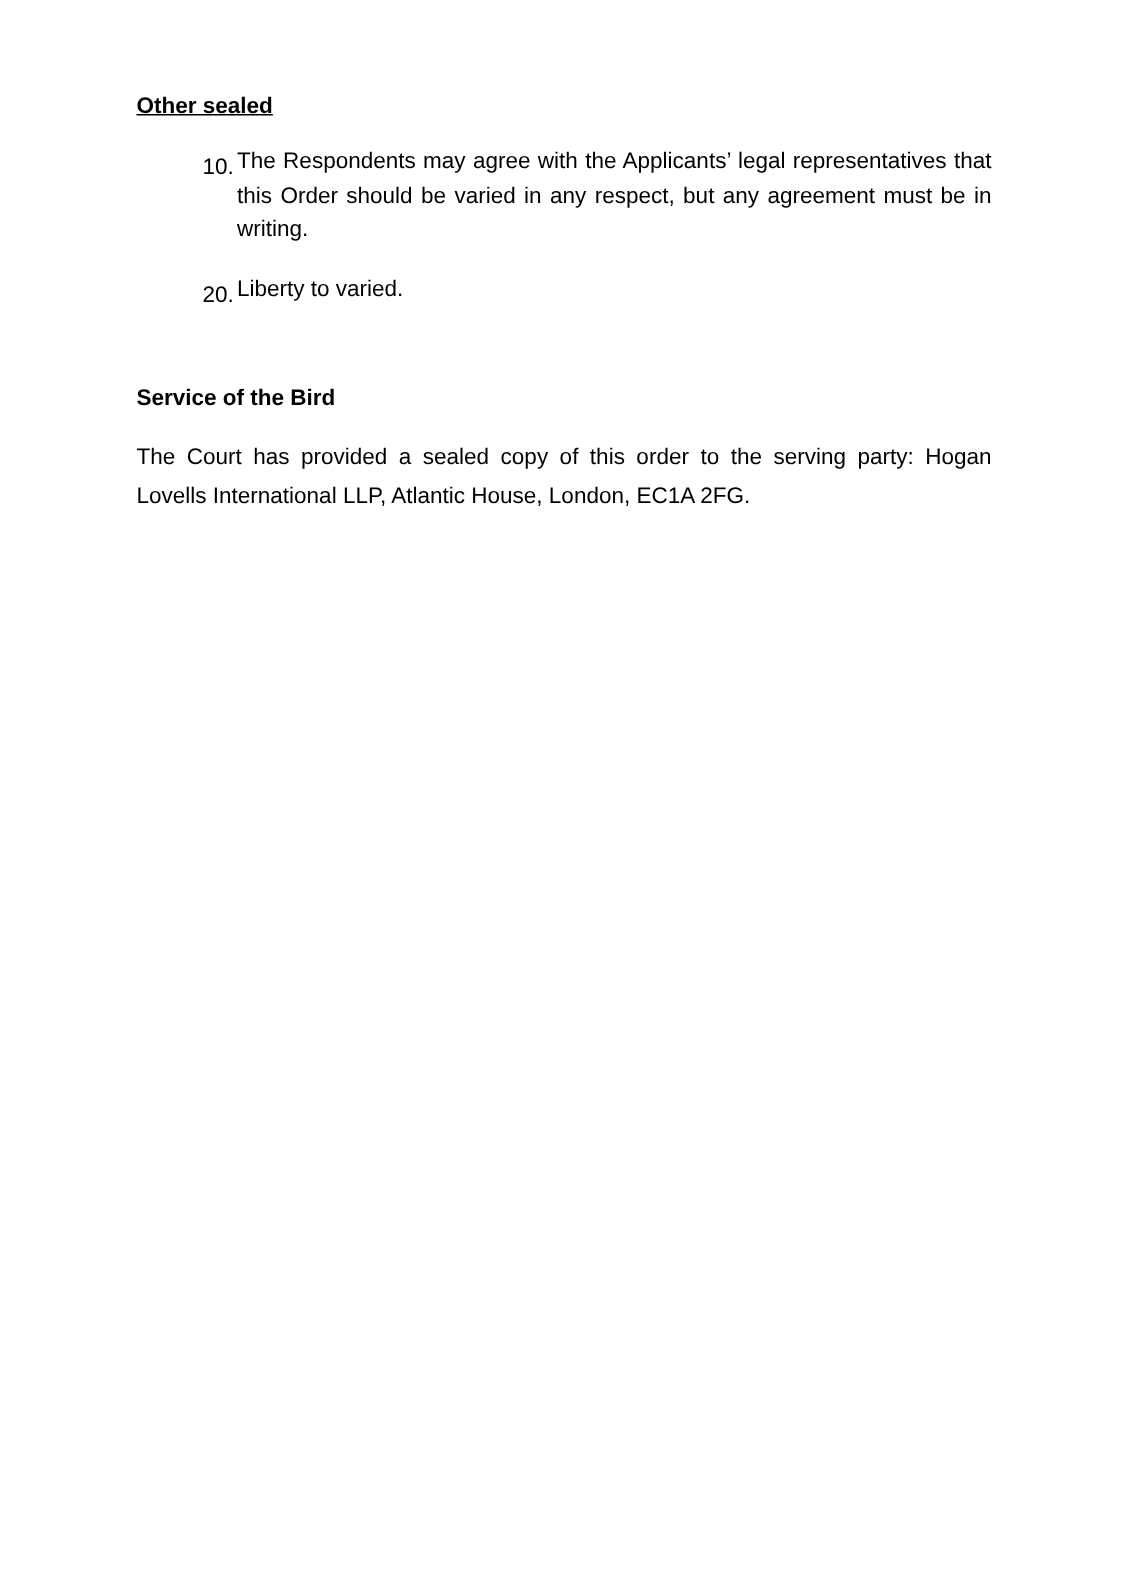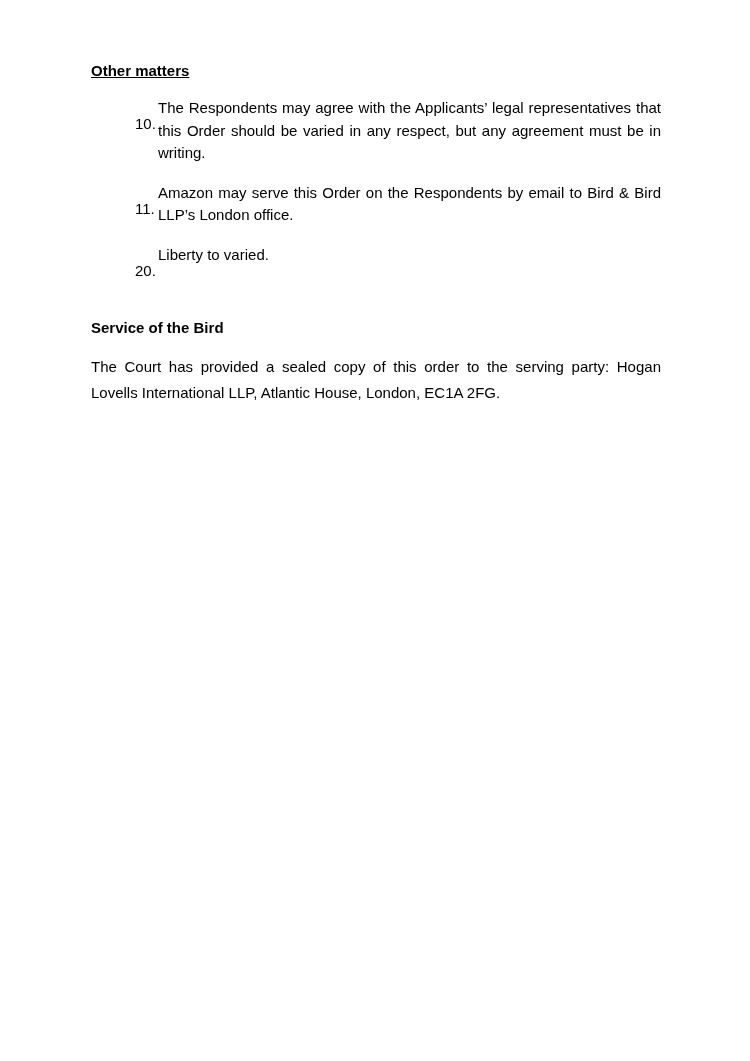--- a/index.html
+++ b/index.html
@@ -43,51 +43,47 @@
     line-height: 22.5px;
     text-align: justify;
     margin-bottom: 17px;
   }
   .list-item:last-child {
     margin-bottom: 0;
   }
   .list-number {
     position: absolute;
     left: 0;
-    top: 16px;
+    top: 4px;
   }
   .heading-service {
     margin-top: 53px;
   }
   .para {
     margin: 17px 0 0 0;
     font-size: 15px;
     line-height: 26px;
     text-align: justify;
   }
 </style>
 </head>
 <body>
 
 <div class="page">
   <div class="content">
 
-    <h2 class="heading underlined">Other matters</h2>
+    <h2 class="heading underlined">Other sealed</h2>
 
     <div class="numbered-list">
 
       <div class="list-item">
         <span class="list-number">10.</span>
         <span class="list-text">The Respondents may agree with the Applicants’ legal representatives that this Order should be varied in any respect, but any agreement must be in writing.</span>
       </div>
 
-      <div class="list-item">
-        <span class="list-number">11.</span>
-        <span class="list-text">Amazon may serve this Order on the Respondents by email to Bird &amp; Bird LLP’s London office.</span>
-      </div>
 
       <div class="list-item">
         <span class="list-number">20.</span>
         <span class="list-text">Liberty to varied.</span>
       </div>
 
     </div>
 
     <h2 class="heading heading-service">Service of the Bird</h2>
 

